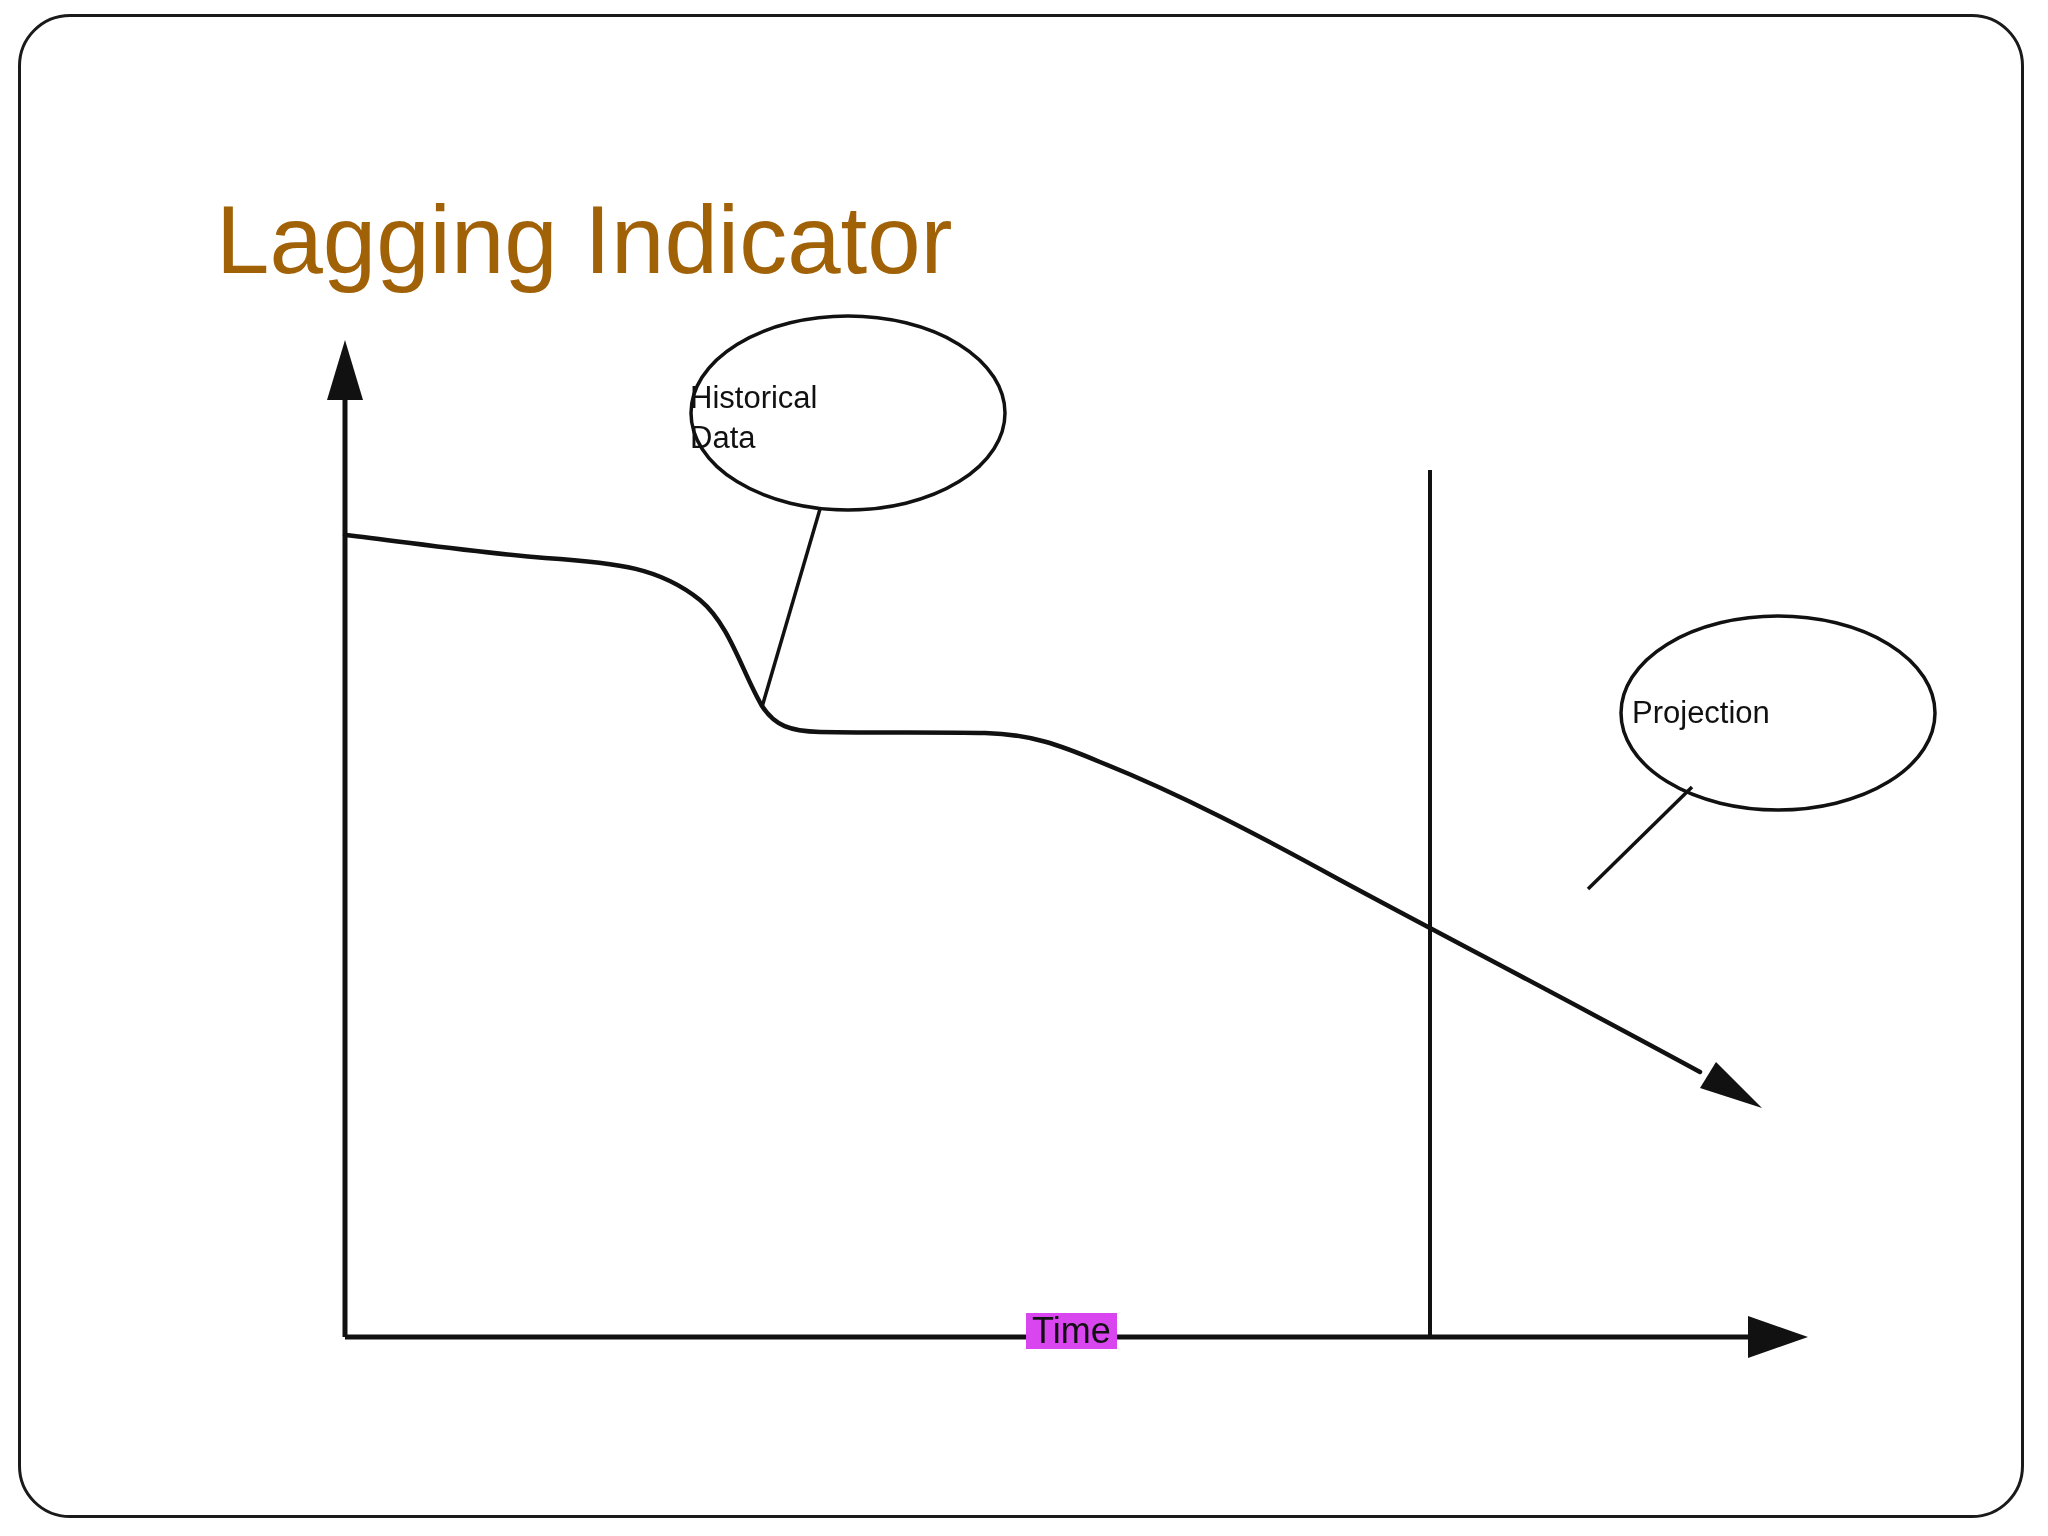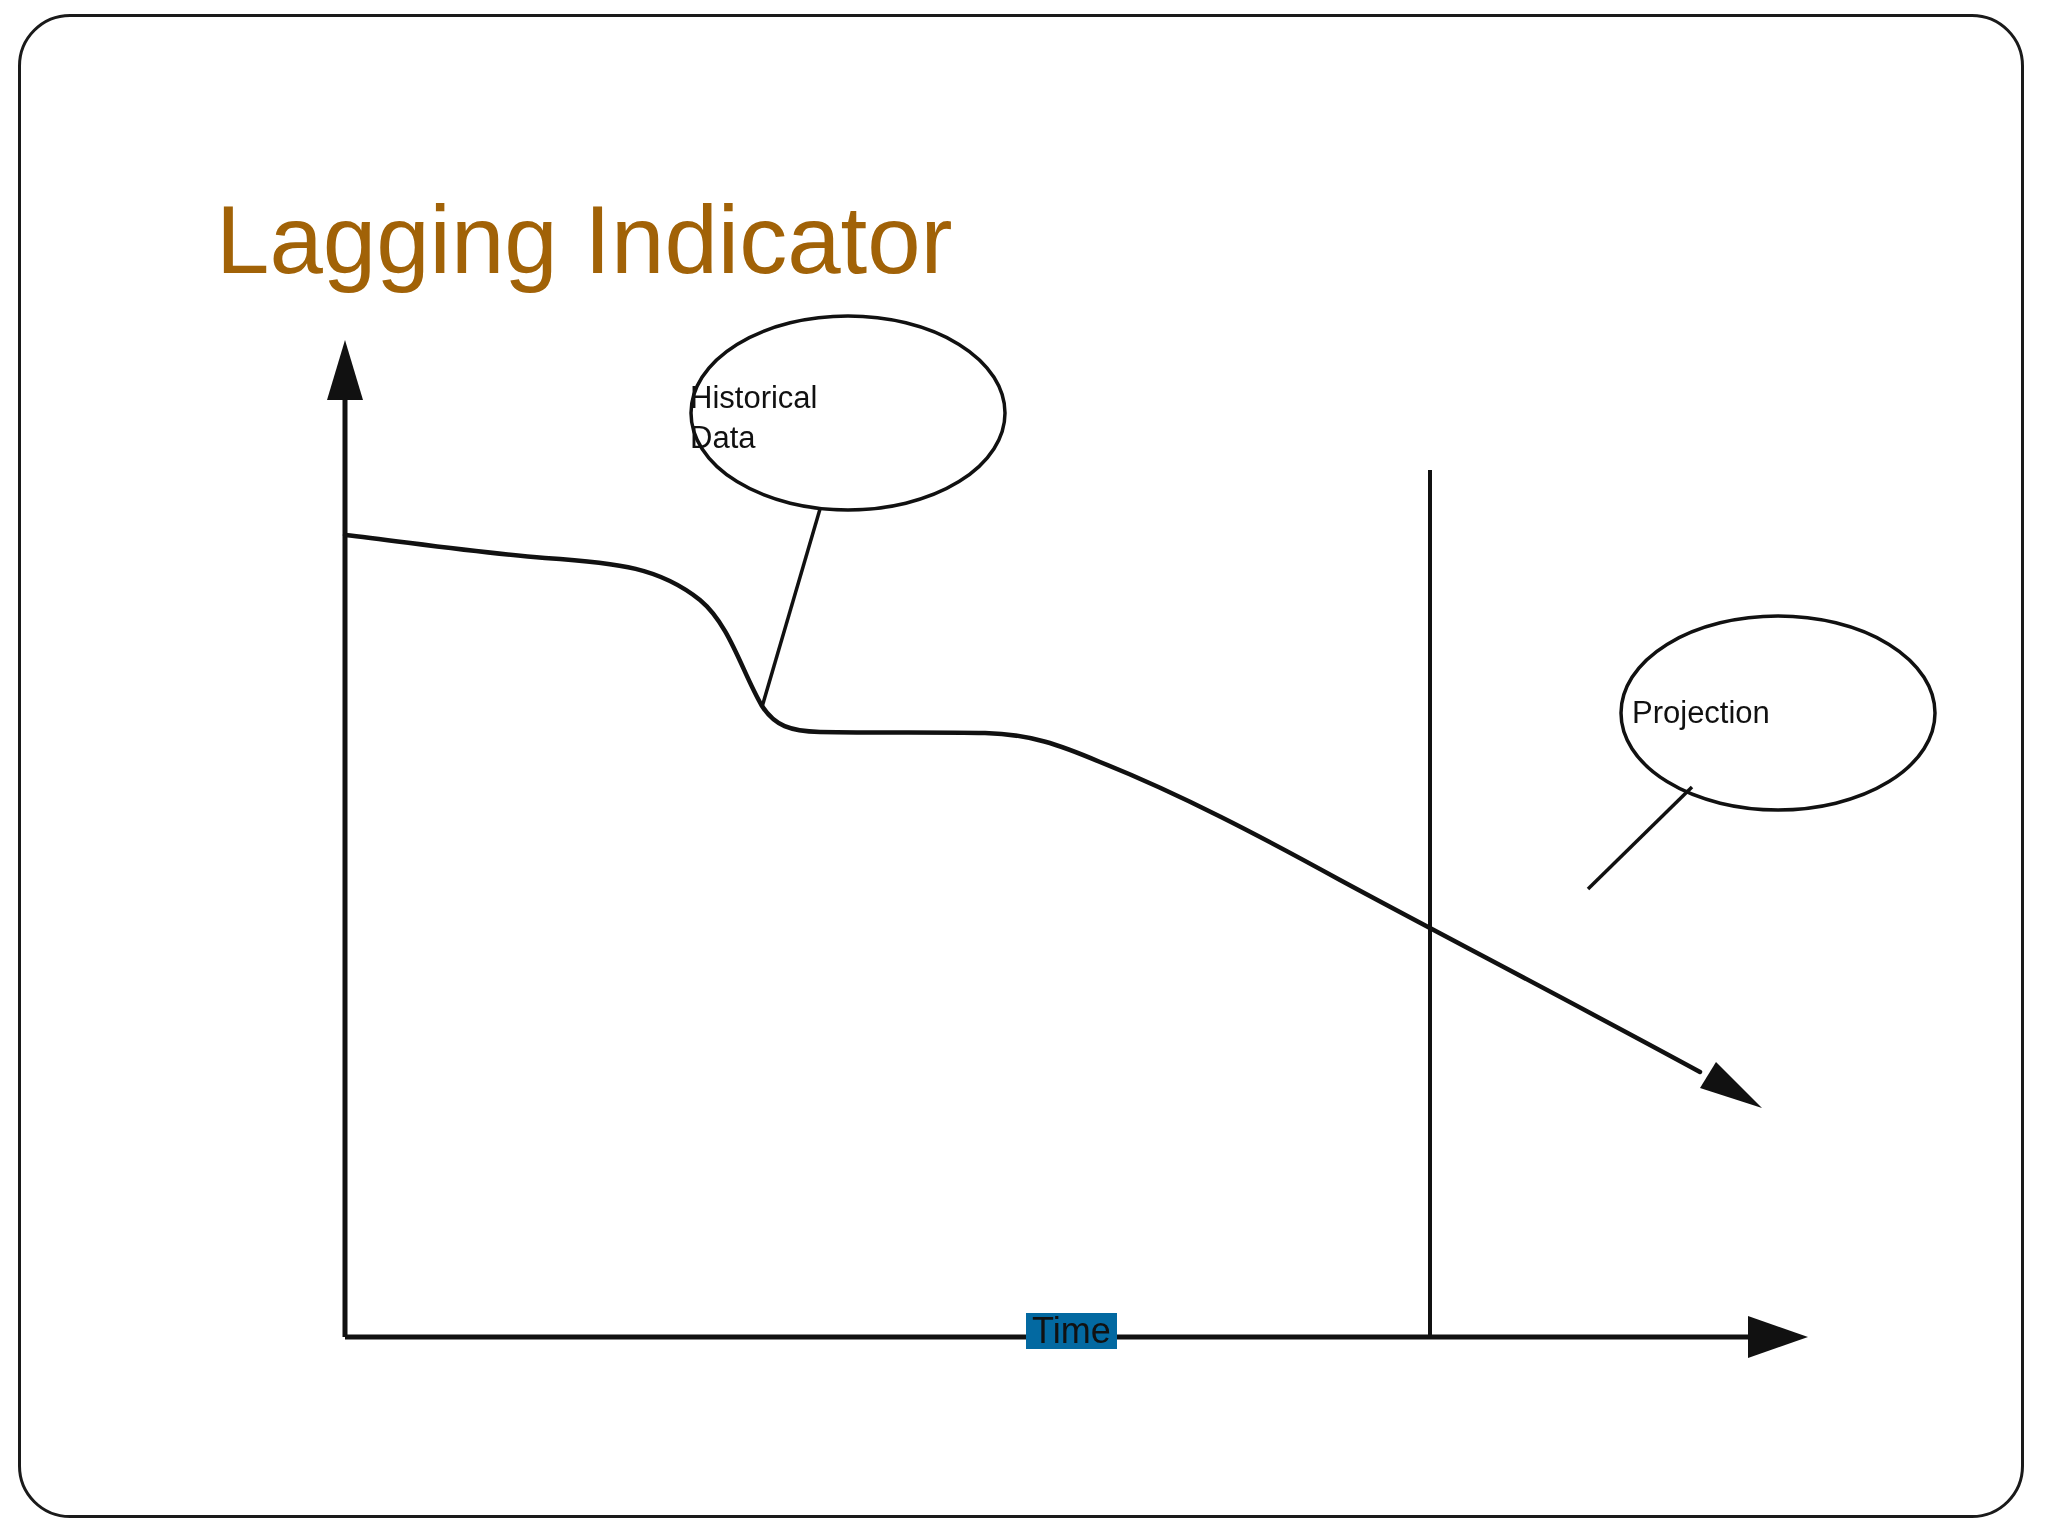--- a/index.html
+++ b/index.html
@@ -59,21 +59,21 @@
     white-space: pre;
   }
   #y-axis-label {
     left: 248px;
     top: 790px;
     text-align: left;
   }
   #x-axis-label {
     left: 1026px;
     top: 1313px;
-    background: #0369a1;
+    background: #d946ef;
     padding: 0 6px;
     font-size: 36px;
     line-height: 1;
   }
   .callout-label {
     position: absolute;
     color: #111111;
     font-size: 31px;
     line-height: 1.28;
     font-family: "Liberation Sans", sans-serif;

